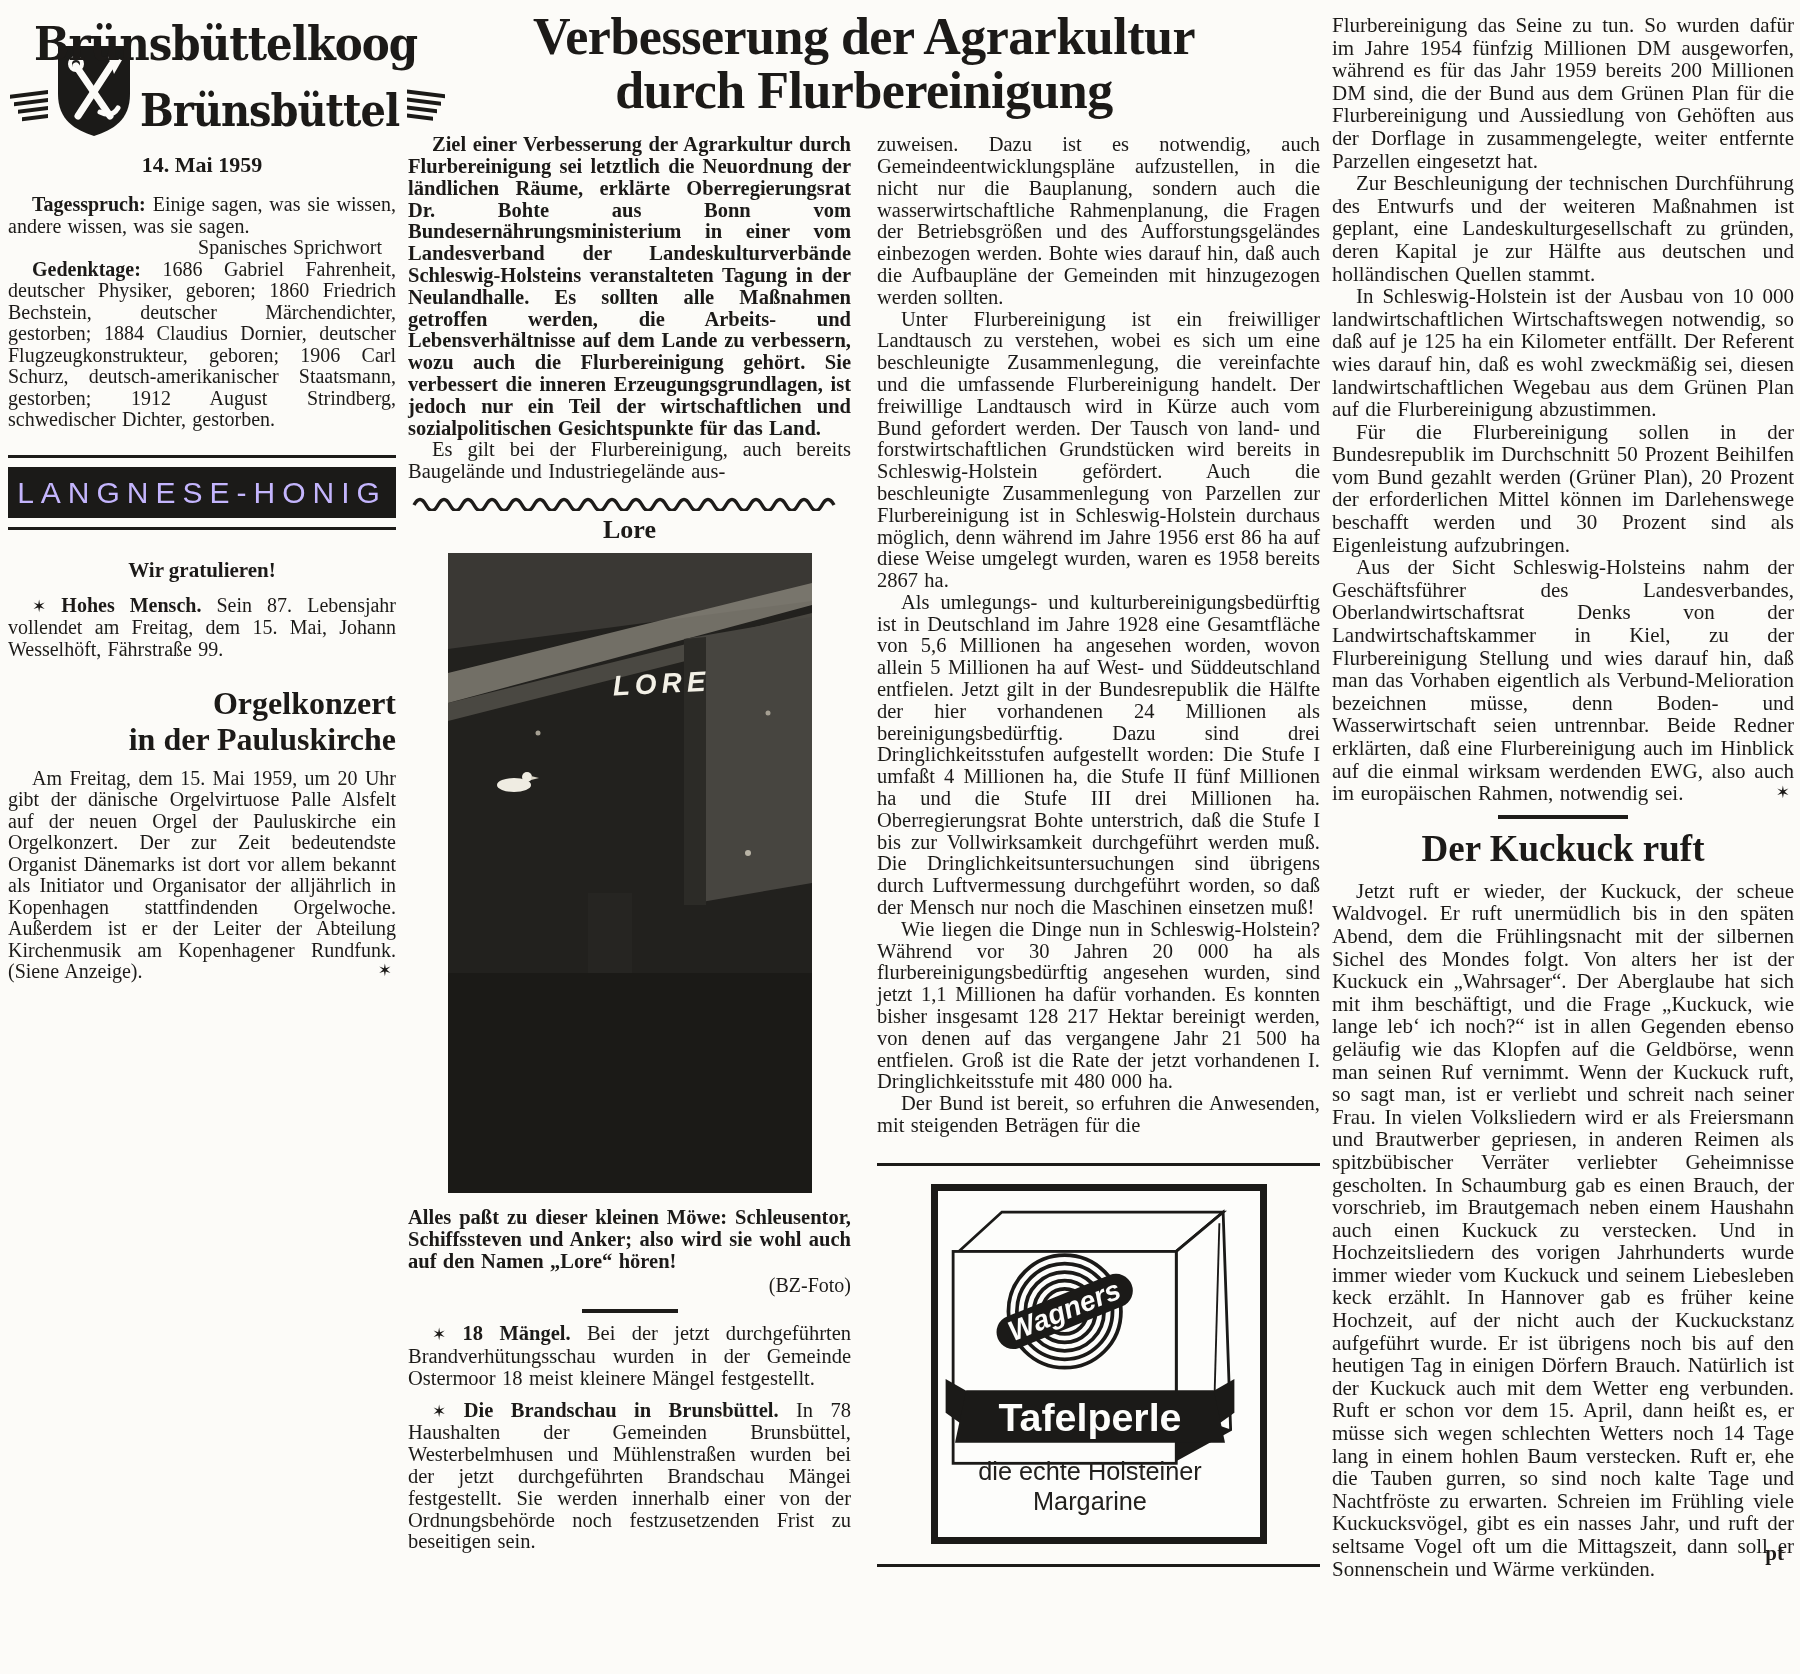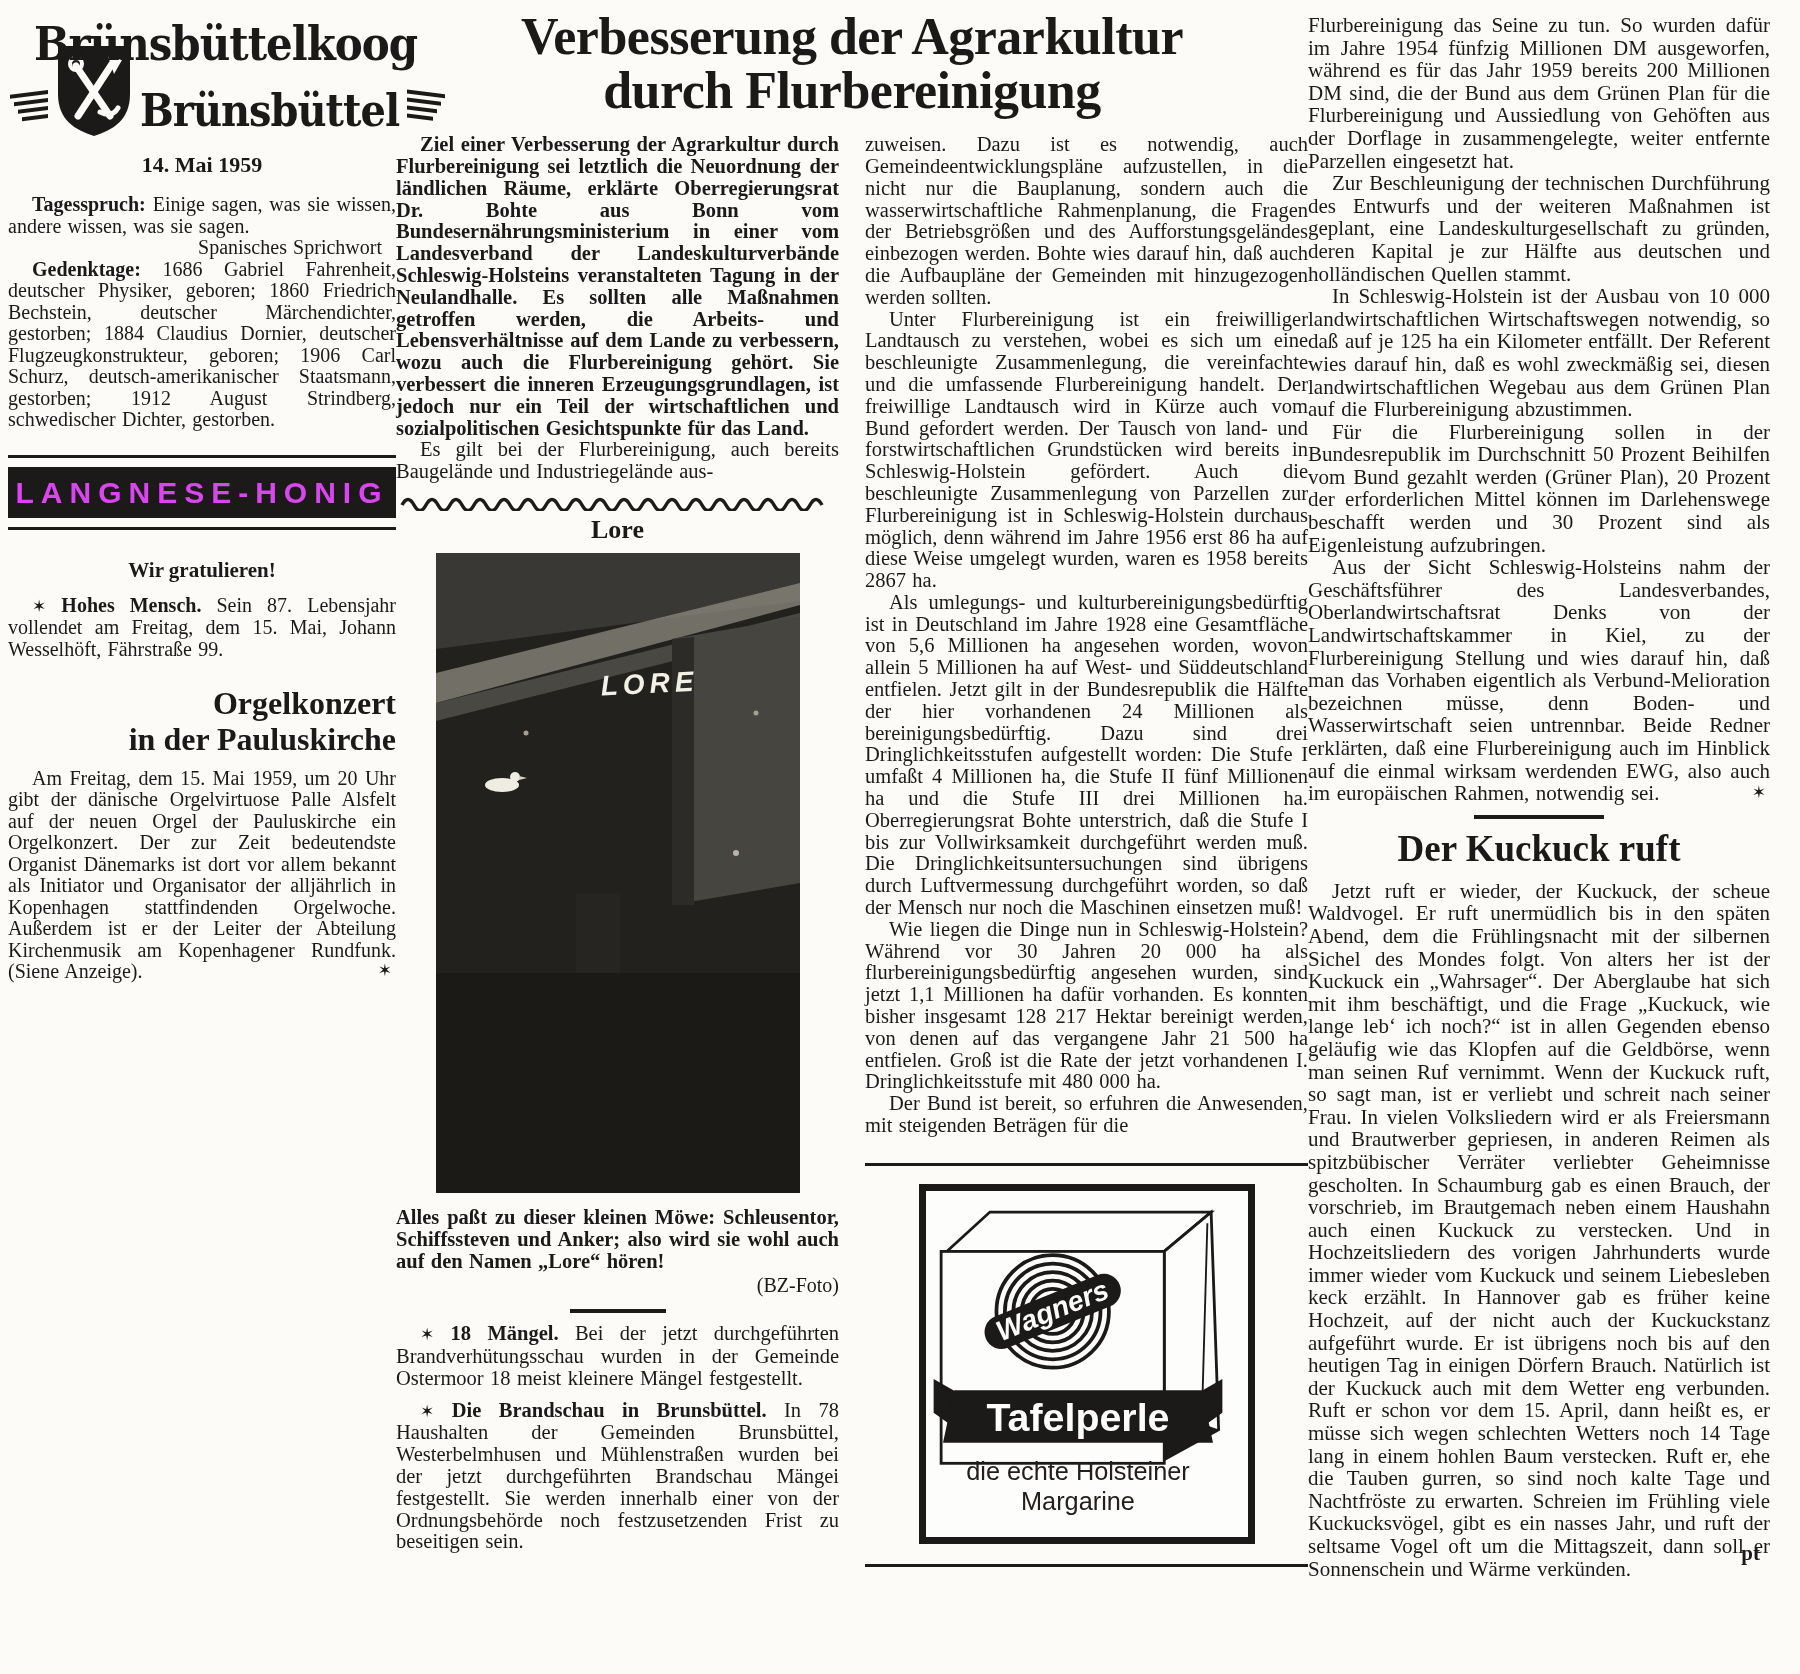--- a/index.html
+++ b/index.html
@@ -1,20 +1,20 @@
 <!DOCTYPE html>
 <html lang="de"><head>
 <meta charset="utf-8">
 <style>
   html,body{margin:0;padding:0;background:#e8e6e2;}
   .page{
     position:relative; width:1800px; height:1674px; overflow:hidden;
     background:#fcfbf8; color:#1c1a18;
     font-family:"Liberation Serif","DejaVu Serif",serif;
-    display:grid; grid-template-columns:388px 912px 462px; column-gap:0;
+    display:grid; grid-template-columns:388px 912px 462px; column-gap:12px;
     padding:0 6px 0 8px; box-sizing:border-box;
   }
   
   p{margin:0;}
   .body-text{font-size:20px; line-height:21.5px; text-align:justify; word-spacing:.06em;}
   .ind{text-indent:24px;}
   .rel{position:relative;}
   .right{text-align:right;}
   .star{font-family:"DejaVu Sans",sans-serif; font-size:17px;}
   .star-abs{position:absolute; right:4px; bottom:1px;}
@@ -27,22 +27,22 @@
   .col-left{padding-top:16px;}
   .masthead{position:relative; margin-bottom:4px;}
   .blackletter{font-family:"DejaVu Serif",serif; font-weight:800; letter-spacing:-1px;}
   .mast1{font-size:42px; text-align:center; padding-left:26px; transform:scaleY(1.12); transform-origin:top center;}
   .mast2-row{display:flex; align-items:center; justify-content:flex-start; margin-top:11px;}
   .mast2{font-size:40px; transform:scaleY(1.12); white-space:nowrap; margin:0 4px;}
   .shield{margin-top:-34px;}
   .mast-date{text-align:center; font-weight:bold; font-size:22px; margin:10px 0 16px 0;}
   .langnese-wrap{margin:24px 0 28px 0;}
   .langnese{
-    background:#1b1a18; color:#d946ef; text-align:center;
-    font-family:"Liberation Sans","DejaVu Sans",sans-serif; font-weight:bold;
+    background:#1b1a18; color:#c4b5fd; text-align:center;
+    font-family:"Liberation Sans","DejaVu Sans",sans-serif; font-weight:normal;
     font-size:30px; letter-spacing:7px; padding:9px 0 8px 0; margin:9px 0;
   }
   .h-grat{font-size:21px; text-align:center; margin:4px 0 12px 0; font-weight:bold;}
   .h-orgel{font-size:32px; line-height:1.12; text-align:right; margin:26px 0 10px 0; font-weight:bold;}
   
   .col-mid{padding-top:10px;}
   .headline{font-size:52px; line-height:1.04; text-align:center; font-weight:bold; margin:0 0 16px 0; letter-spacing:-.5px;}
   .mid-cols{display:flex; gap:26px;}
   .subcol{width:443px;}
   .subcol .body-text{font-size:20.5px; line-height:21.8px;}

